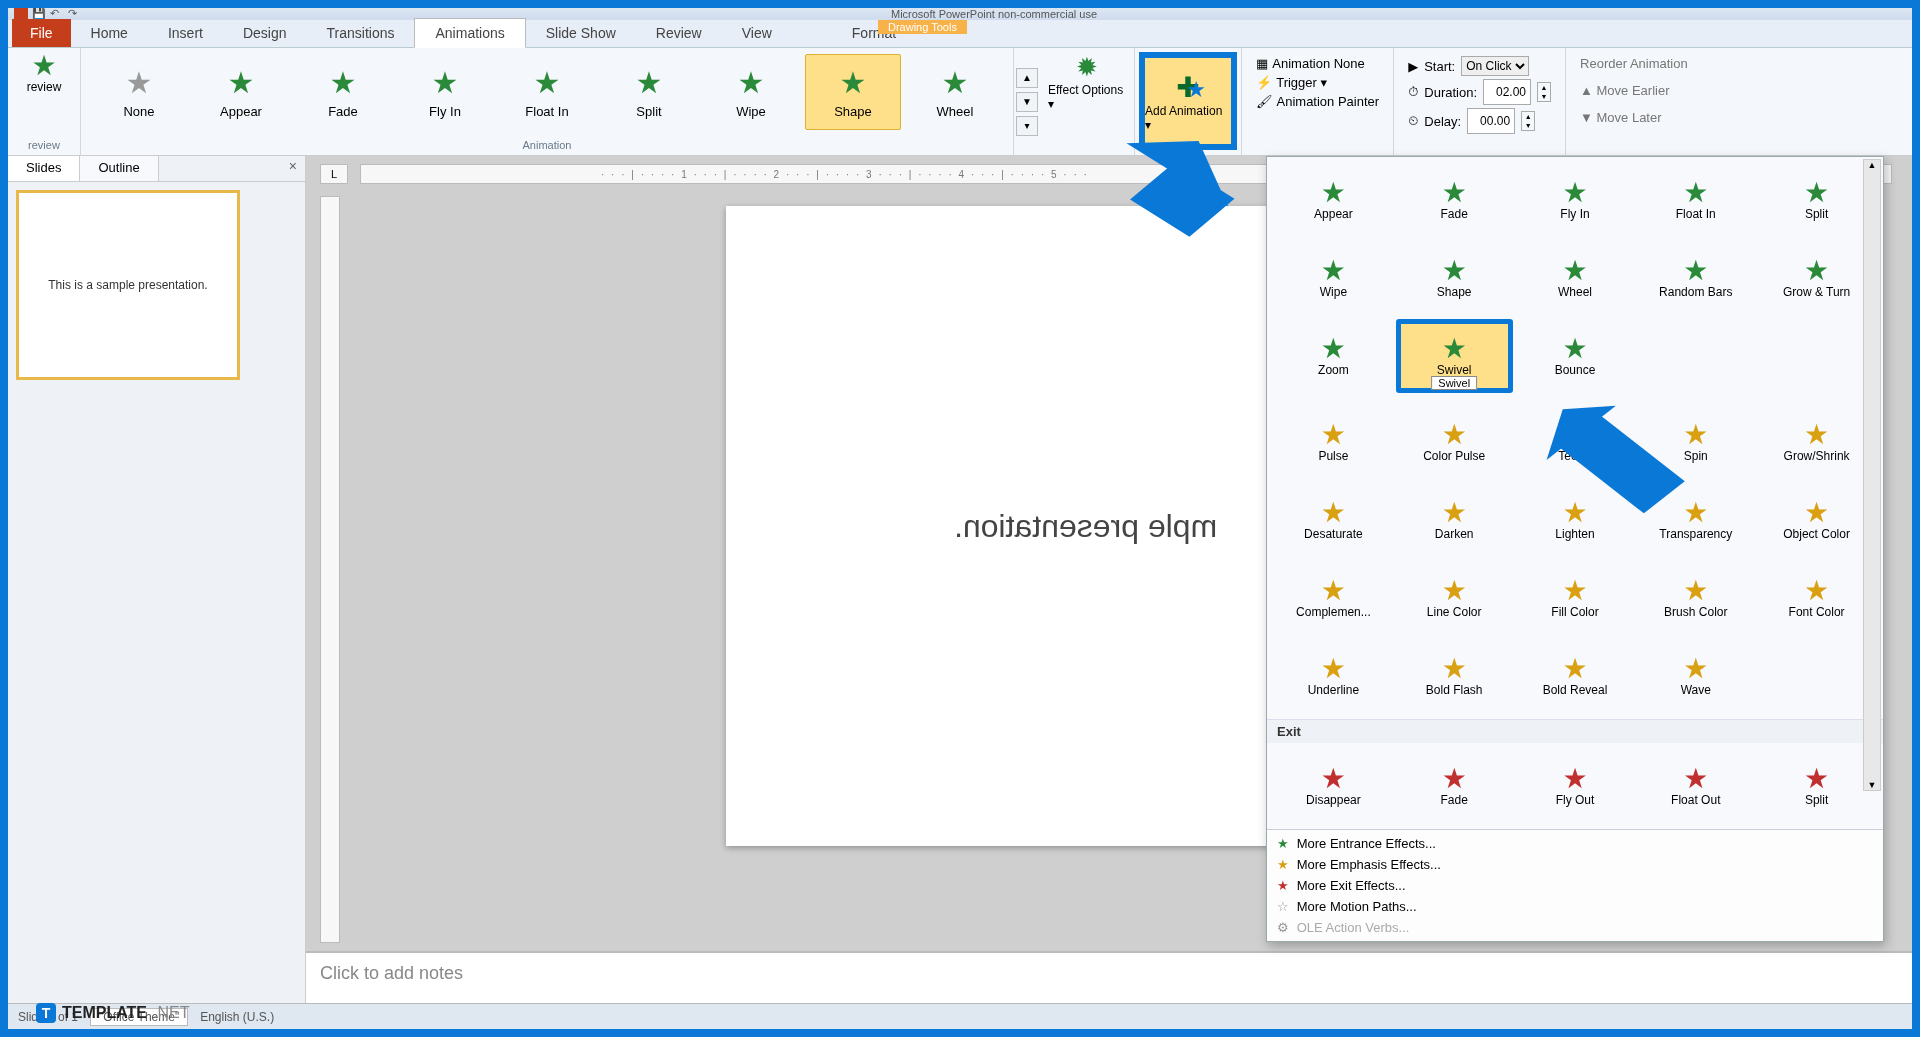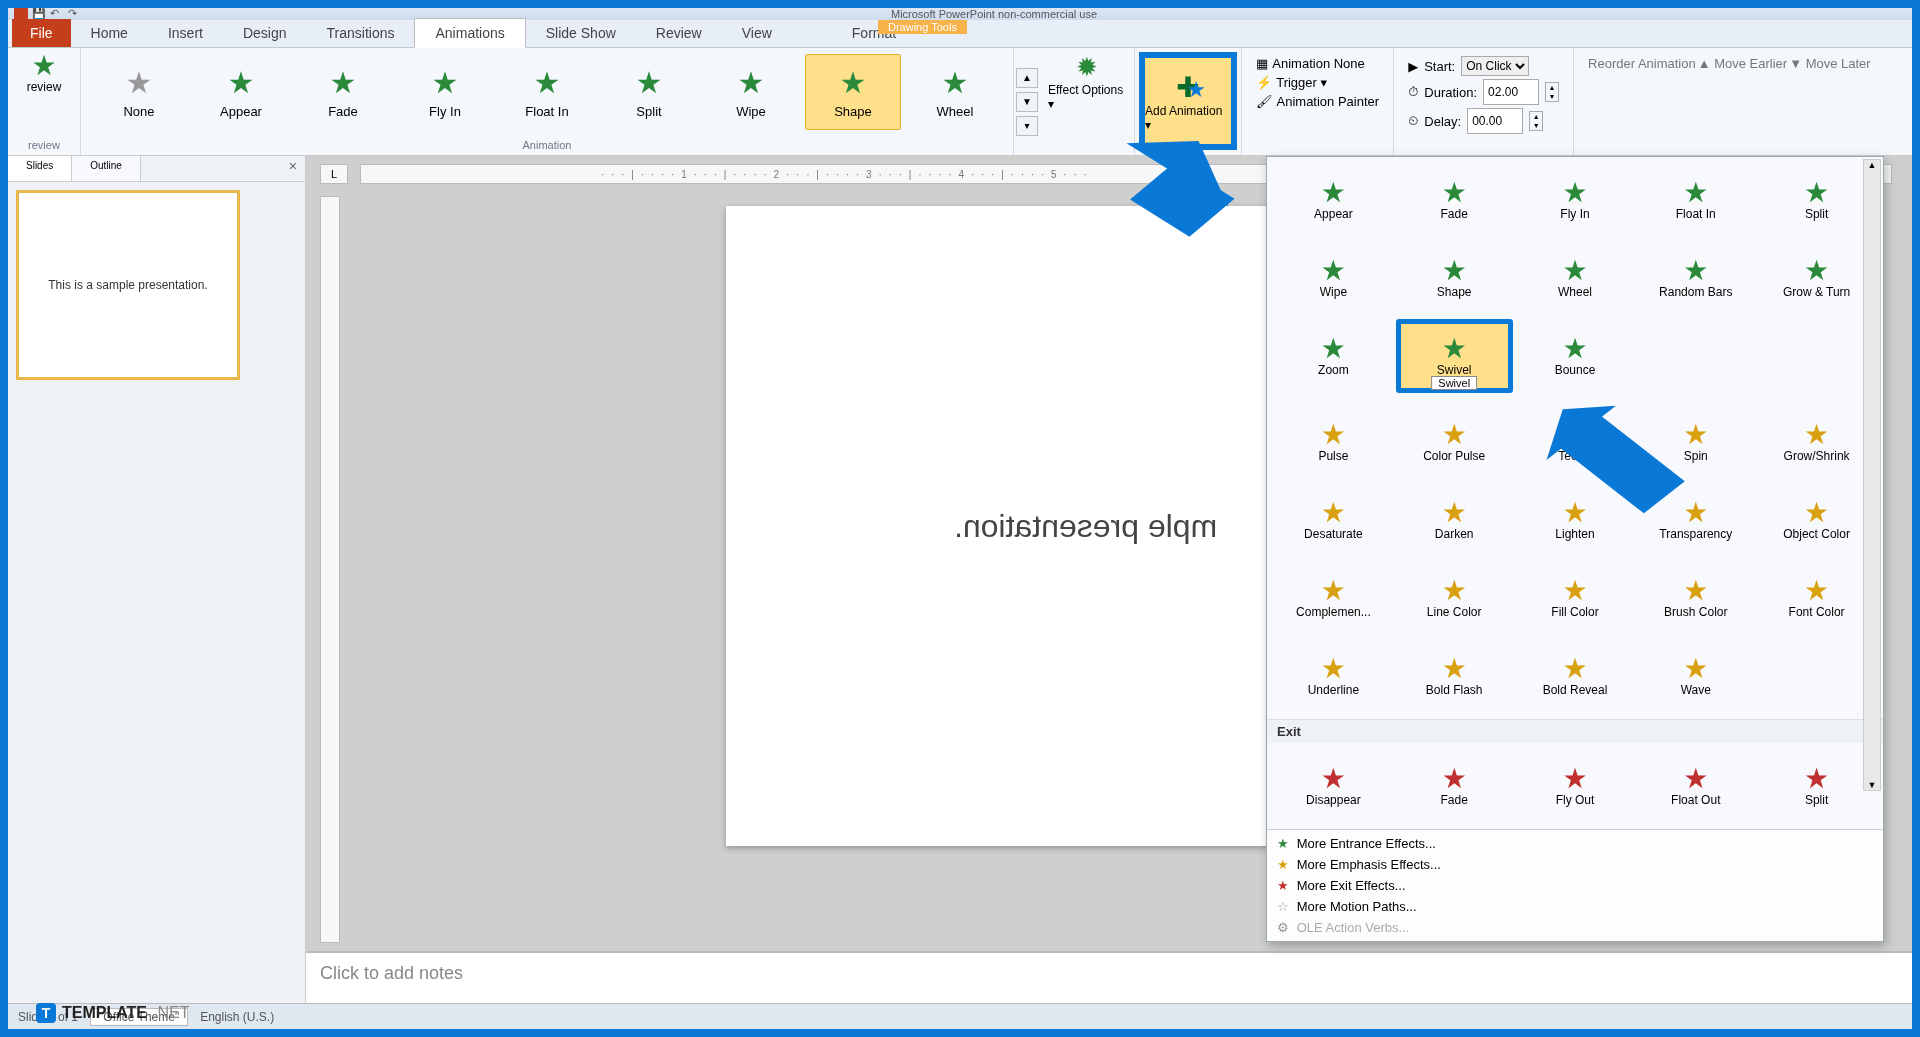--- a/index.html
+++ b/index.html
@@ -28,28 +28,28 @@
 .scrollctl div{height:20px;border:1px solid #bbb;background:#f0f3f7;text-align:center;font-size:10px;line-height:18px;cursor:pointer;}
 .effopt{width:78px;display:flex;flex-direction:column;align-items:center;justify-content:center;font-size:12px;cursor:pointer;}
 .effopt .ic{font-size:26px;}
 .addanim-wrap{border:6px solid #0a78d6;}
 .addanim{width:86px;height:86px;background:#ffe08a;display:flex;flex-direction:column;align-items:center;justify-content:center;font-size:12px;cursor:pointer;}
 .addanim .ic{font-size:28px;color:#0a6a2a;position:relative;}
 .advgroup{display:flex;flex-direction:column;gap:4px;padding:4px 6px;font-size:13px;}
 .advgroup .row{display:flex;align-items:center;gap:4px;cursor:pointer;}
 .timegroup{display:flex;flex-direction:column;gap:3px;padding:4px 6px;font-size:13px;}
 .timegroup .trow{display:flex;align-items:center;gap:6px;}
-.timegroup input{width:56px;height:20px;border:1px solid #aaa;font-size:12px;padding:12px 4px;}
+.timegroup input{width:48px;height:20px;border:1px solid #aaa;font-size:12px;padding:12px 4px;text-align:right;}
 .spin{width:14px;height:20px;border:1px solid #aaa;display:flex;flex-direction:column;}
 .spin div{flex:1;font-size:7px;text-align:center;line-height:9px;cursor:pointer;}
-.reorder{display:flex;flex-direction:row;gap:2px;padding:4px 6px;font-size:13px;color:#777;}
+.reorder{display:flex;flex-direction:column;gap:12px;padding:4px 6px;font-size:13px;color:#777;}
 .workspace{position:absolute;top:148px;left:0;right:0;bottom:26px;display:flex;}
 .leftpanel{width:298px;background:#eef2f6;border-right:1px solid #ccc;display:flex;flex-direction:column;}
 .lptabs{display:flex;border-bottom:1px solid #ccc;height:26px;}
-.lptab{padding:4px 18px;font-size:10px;background:#f7f9fc;border-right:1px solid #ccc;cursor:pointer;}
+.lptab{padding:4px 18px;font-size:13px;background:#f7f9fc;border-right:1px solid #ccc;cursor:pointer;}
 .lptab.active{background:#fff;}
 .lpclose{margin-left:auto;padding:2px 8px;cursor:pointer;font-size:14px;color:#666;}
 .thumbs{padding:8px;}
 .thumb{width:224px;height:190px;background:#fff;border:3px solid #e9b84a;display:flex;align-items:center;justify-content:center;font-size:12px;color:#333;margin-bottom:8px;}
 .editor{flex:1;background:#cfcfcf;position:relative;overflow:hidden;}
 .ruler-h{position:absolute;top:8px;left:54px;right:20px;height:20px;background:#f7f7f7;border:1px solid #bbb;font-size:10px;display:flex;align-items:center;padding-left:240px;color:#777;letter-spacing:2px;}
 .ruler-v{position:absolute;top:40px;left:14px;width:20px;bottom:60px;background:#f7f7f7;border:1px solid #bbb;}
 .slidecorner{position:absolute;top:8px;left:14px;width:28px;height:20px;background:#f7f7f7;border:1px solid #bbb;text-align:center;font-size:11px;line-height:18px;}
 .slide{position:absolute;top:50px;left:420px;width:720px;height:640px;background:#fff;box-shadow:0 2px 6px rgba(0,0,0,.3);display:flex;align-items:center;justify-content:center;}
 .slidetxt{font-size:32px;color:#444;transform:scaleX(-1);} 

